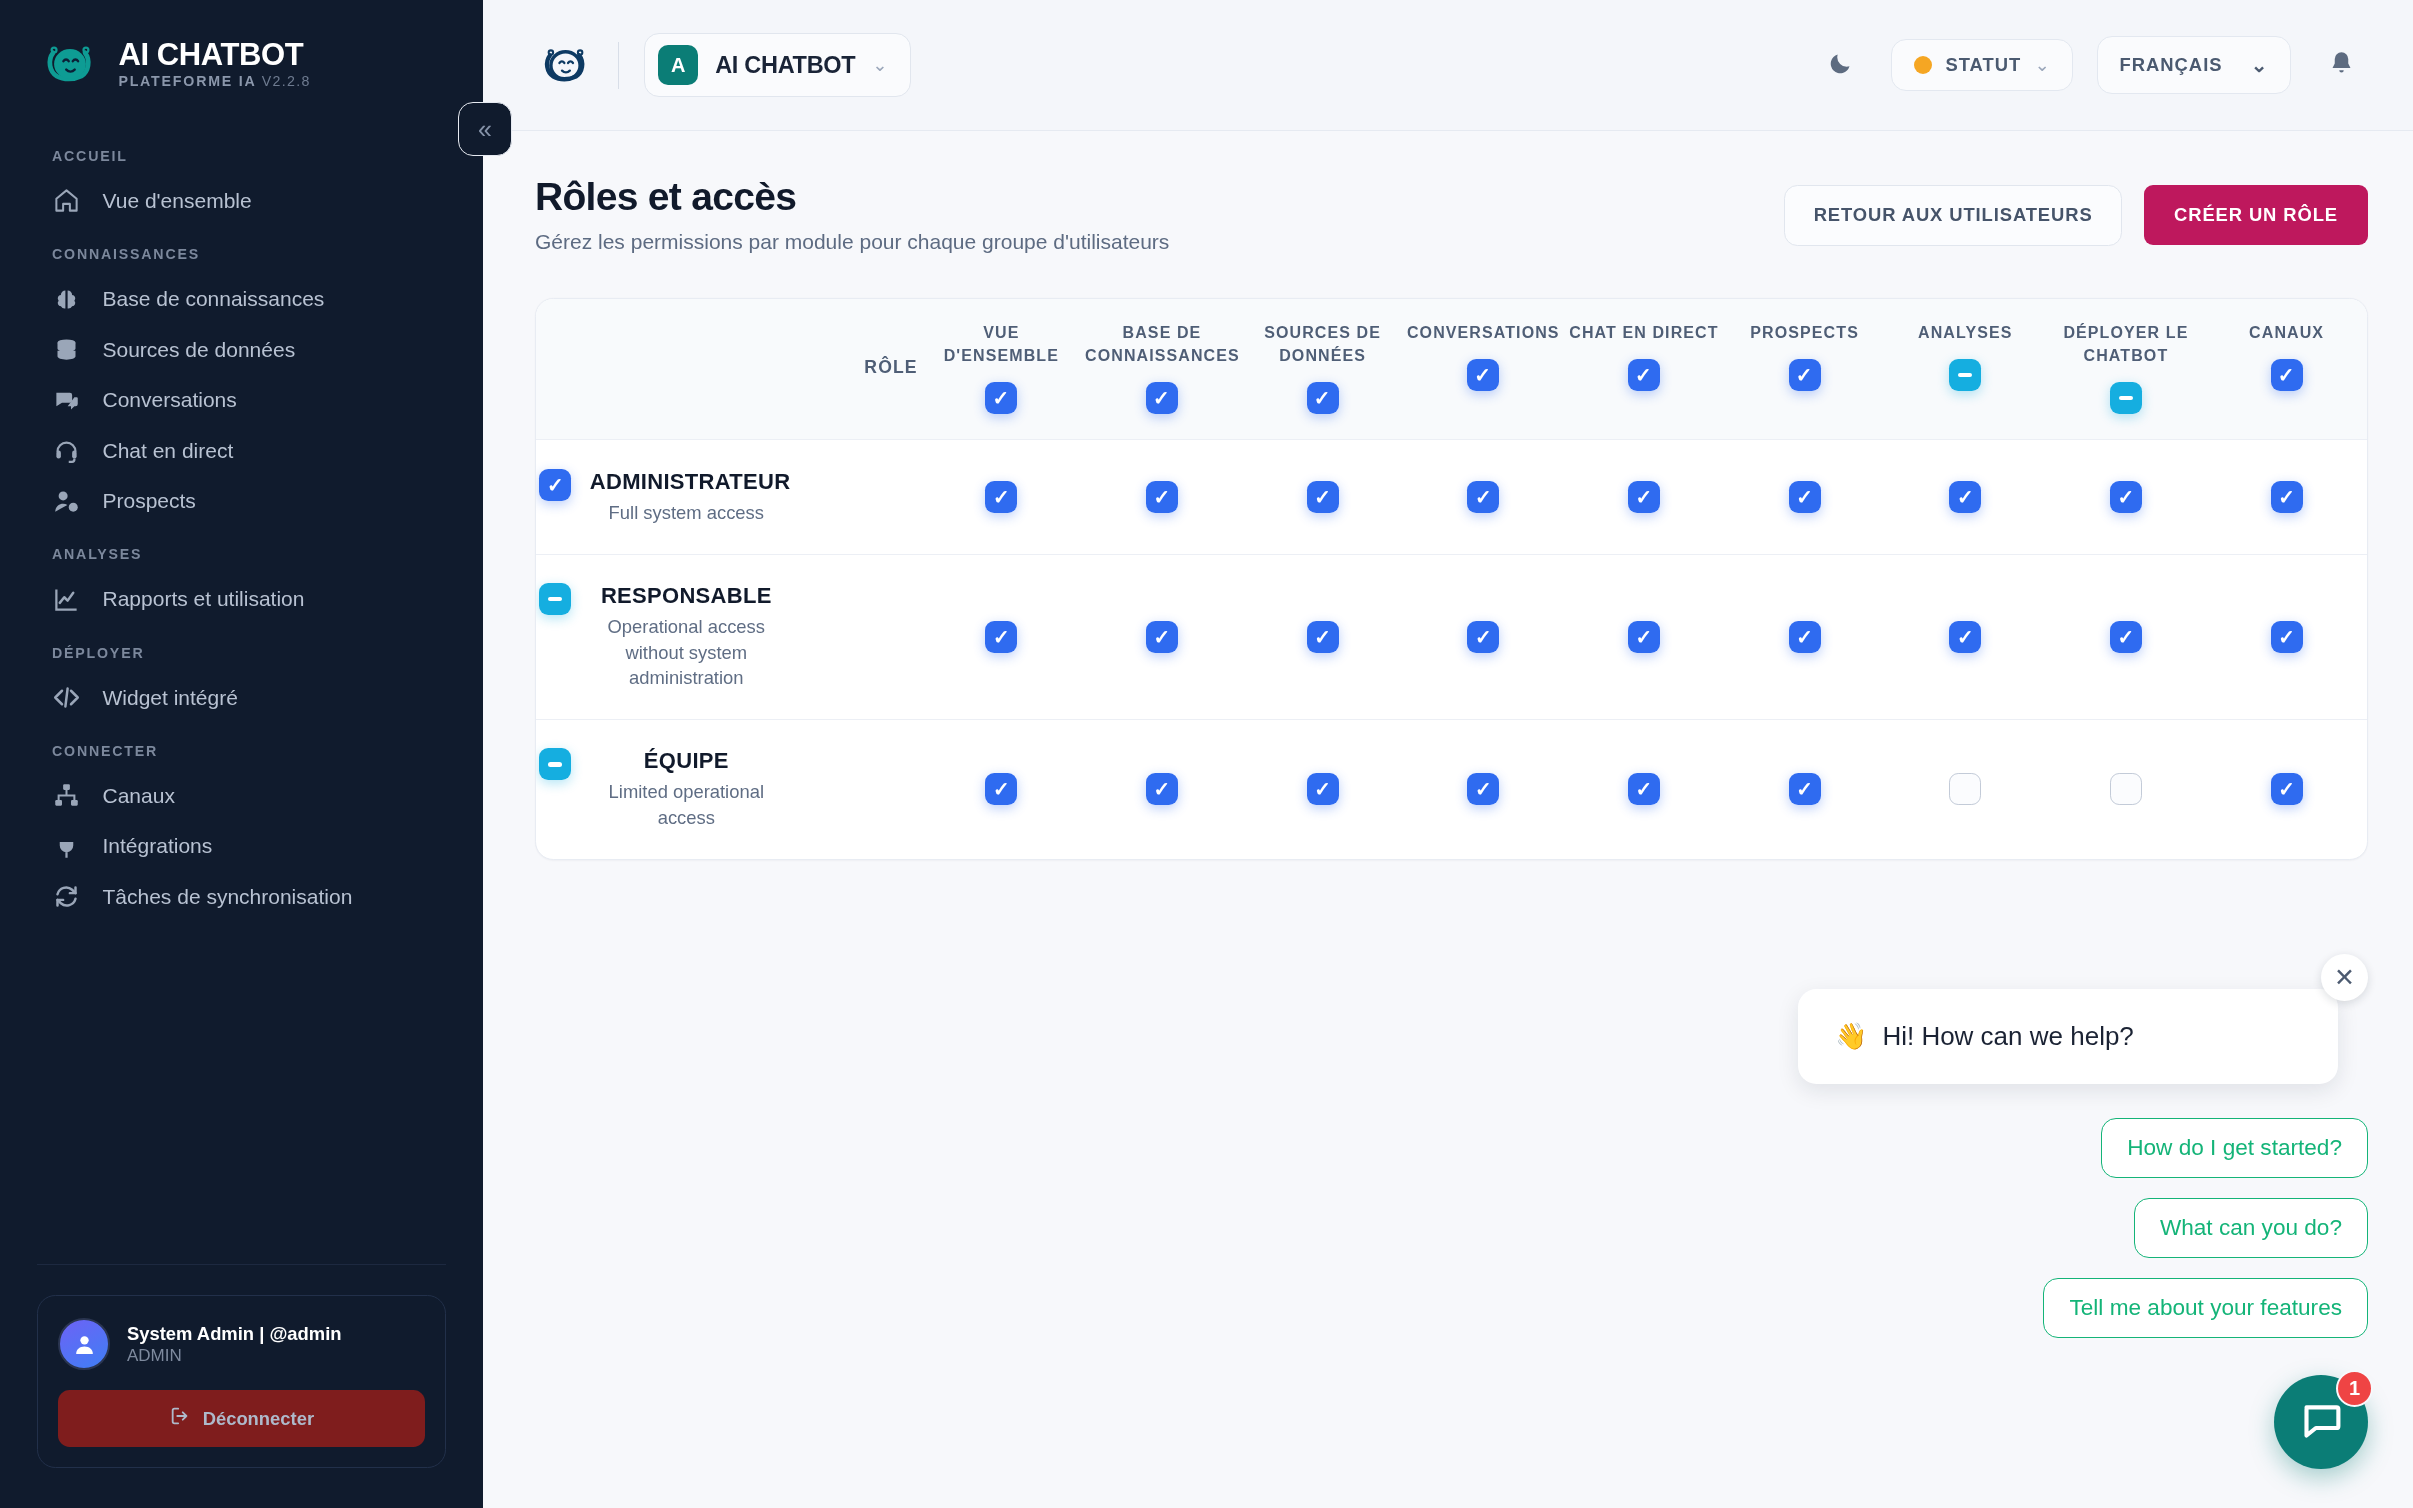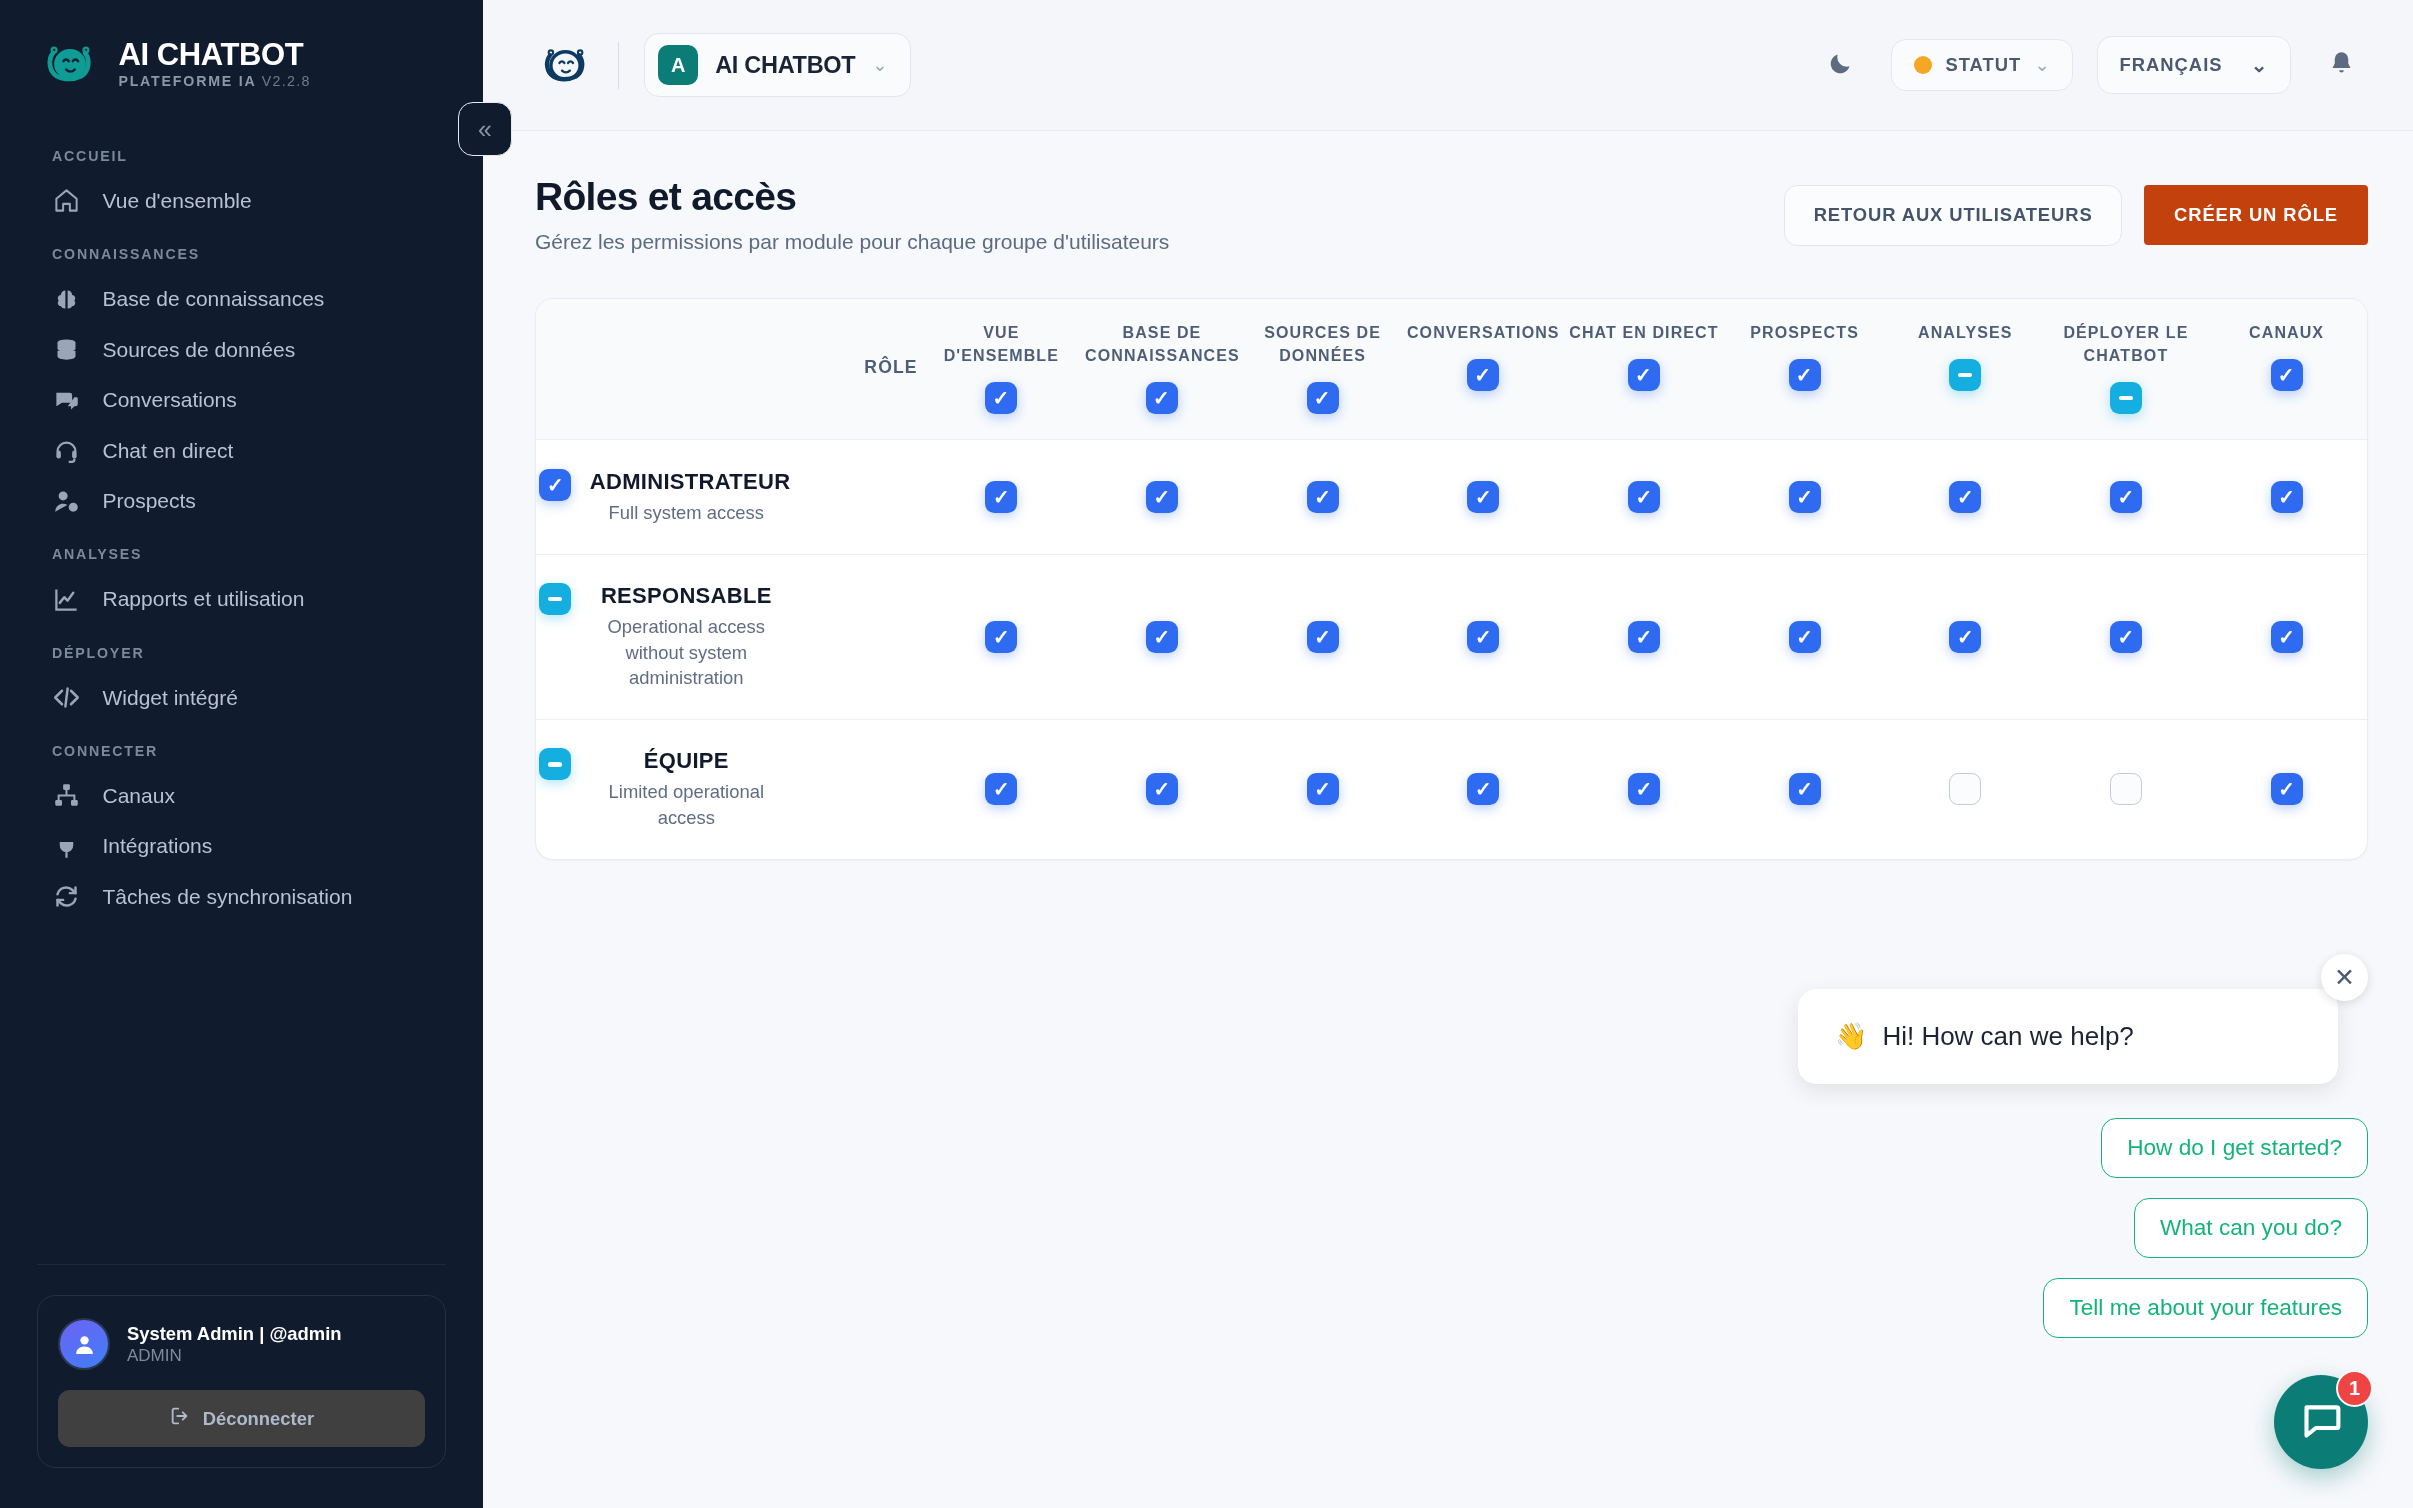--- a/index.html
+++ b/index.html
@@ -55,21 +55,21 @@
     width: 52px; height: 52px; border-radius: 50%; flex: 0 0 52px;
     background: linear-gradient(150deg,#6d62f5,#3f7ff5);
     border: 2.5px solid #2a3550;
     display: flex; align-items: center; justify-content: center;
   }
   .avatar svg { width: 25px; height: 25px; fill: #ffffff; }
   .user-name { font-size: 18.4px; font-weight: bold; color: #ffffff; line-height: 1.25; }
   .user-role { font-size: 17px; color: #7e8a9e; margin-top: 1.7px; }
   .logout {
     margin-top: 20px; width: 100%;
-    background: #404040; border: none; border-radius: 11.7px;
+    background: #7f1d1d; border: none; border-radius: 11.7px;
     color: #aeb9ca; font-size: 18.4px; font-weight: bold;
     padding: 15px 0; cursor: pointer;
     display: flex; align-items: center; justify-content: center; gap: 11.7px;
     font-family: "Liberation Sans", sans-serif;
   }
   .logout svg { width: 22px; height: 22px; fill: #aeb9ca; }
 
   
   .collapse-btn {
     position: absolute; left: 458px; top: 102px;
@@ -133,21 +133,21 @@
   .ph-left { flex: 1 1 auto; }
   .page-title { font-size: 39px; font-weight: bold; color: #111a2b; letter-spacing: -0.7px; }
   .page-sub { font-size: 21px; color: #5d6b82; margin-top: 11px; }
   .ph-actions { display: flex; align-items: center; gap: 22px; margin-top: 10px; }
   .btn-ghost {
     border: 0.8px solid #e1e6ee; background: #fbfcfe; border-radius: 13.4px;
     padding: 18.4px 28.5px; font-size: 18.4px; font-weight: bold; letter-spacing: 0.9px;
     color: #46546a; cursor: pointer; font-family: "Liberation Sans", sans-serif;
   }
   .btn-primary {
-    border: none; background: #c2410c; border-radius: 4px;
+    border: none; background: #be185d; border-radius: 9px;
     padding: 19px 30px; font-size: 18.4px; font-weight: bold; letter-spacing: 0.9px;
     color: #ffffff; cursor: pointer; font-family: "Liberation Sans", sans-serif;
   }
 
   
   .table-card {
     margin-top: 44px;
     background: #ffffff; border: 0.8px solid #e8ecf3;
     border-radius: 18.4px; overflow: hidden;
     box-shadow: 0 0.8px 1.7px rgba(16,27,45,.04);

